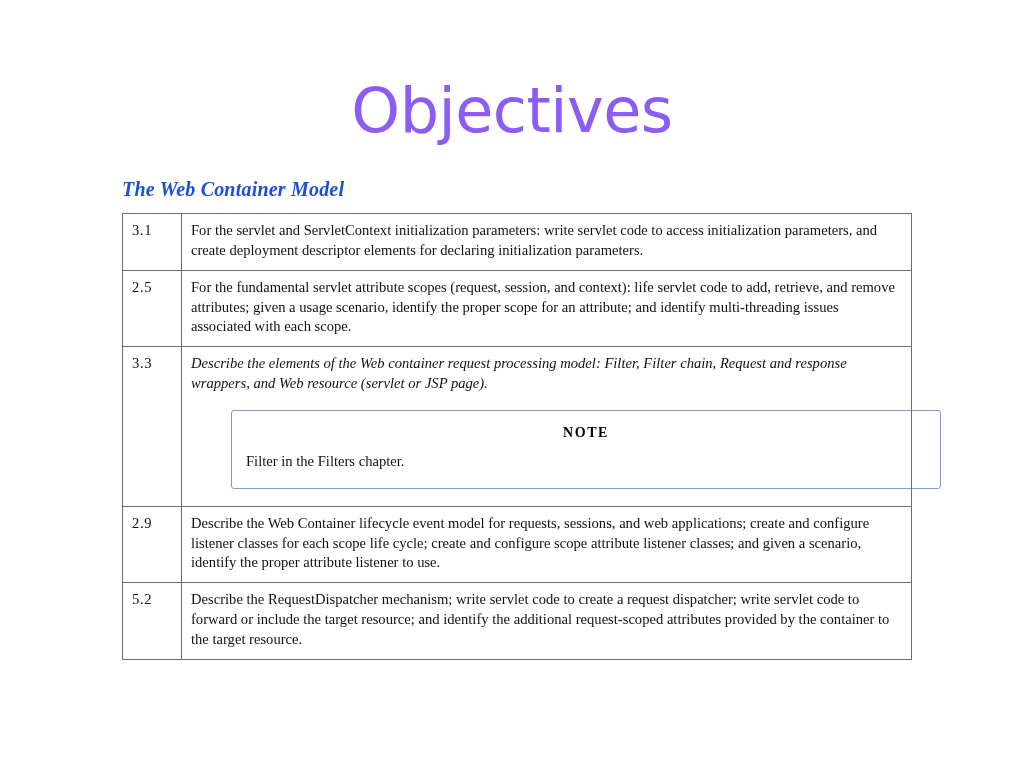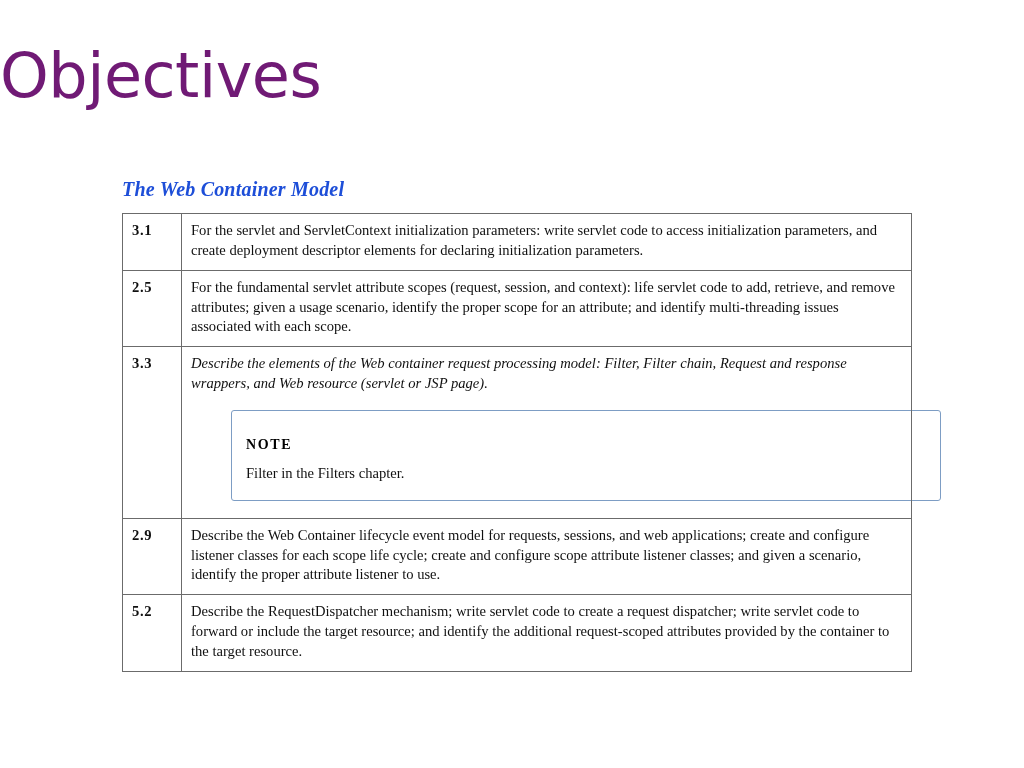--- a/index.html
+++ b/index.html
@@ -14,27 +14,28 @@
     font-family: "Liberation Serif", serif;
     color: #000000;
   }
   .slide {
     position: relative;
     width: 1024px;
     height: 768px;
     background: #ffffff;
   }
   .slide-title {
+    text-align: center;
     font-family: "DejaVu Sans", sans-serif;
     font-weight: 400;
     font-size: 62px;
     line-height: 1;
-    color: #701a75;
+    color: #8b5cf6;
     margin: 0;
-    padding-top: 45px;
+    padding-top: 80px;
     letter-spacing: -0.5px;
   }
   .content-block {
     position: absolute;
     left: 122px;
     top: 178px;
     width: 790px;
   }
   .block-heading {
     font-family: "Liberation Serif", serif;
@@ -57,46 +58,46 @@
   table.objectives td {
     border: 1px solid #6b6b6b;
     padding: 7px 9px 9px 9px;
     font-size: 14.6px;
     line-height: 1.36;
     color: #101010;
   }
   td.num {
     width: 40px;
     text-align: left;
-    font-weight: bold;
+    font-weight: normal;
     font-size: 15.5px;
     letter-spacing: 0.6px;
     padding-left: 12px;
     padding-top: 8px;
     color: #000000;
   }
   td.desc {
     text-align: left;
   }
   .note-box {
     margin: 16px 2px 8px 40px;
     border: 1px solid #7d9dc4;
     border-radius: 3px;
     padding: 12px 14px 16px 14px;
     background: #ffffff;
     width: 710px;
     box-sizing: border-box;
   }
   .note-title {
+    text-align: center;
     font-weight: bold;
     font-size: 14px;
     letter-spacing: 1.6px;
     margin-bottom: 10px;
     color: #000000;
-    margin-top: 12px;
   }
   .note-text {
     font-size: 14.6px;
     color: #101010;
   }
 </style>
 </head>
 <body>
 
 <div class="slide">

